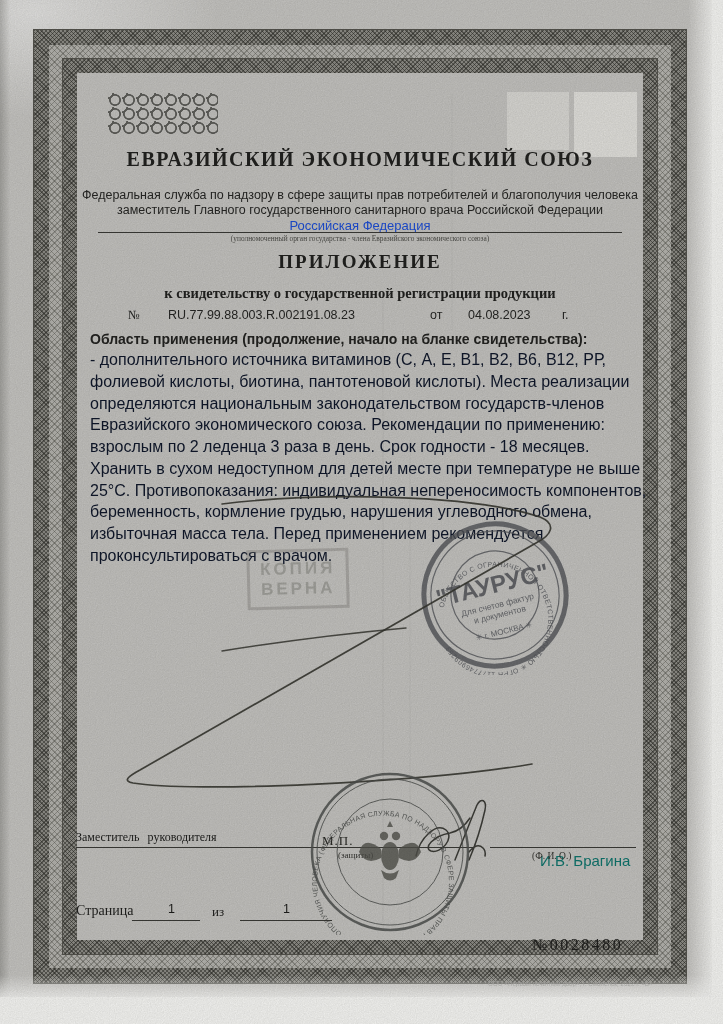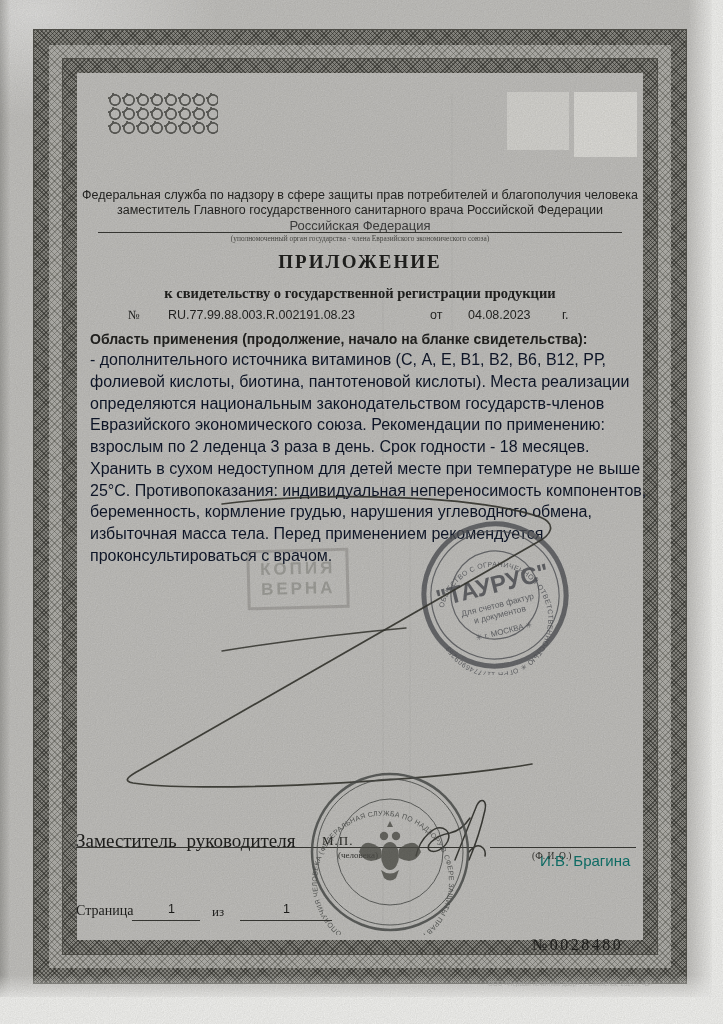--- a/index.html
+++ b/index.html
@@ -38,34 +38,34 @@
       radial-gradient(circle at 0px 0px,transparent 4px,#3c3c38 4.6px,#3c3c38 5.6px,transparent 6.2px);
     background-size:14px 14px;}
   .patch1{left:507px;top:92px;width:62px;height:58px;background:#dcdbd7;}
   .patch2{left:574px;top:92px;width:63px;height:65px;background:#e5e4e0;}
   
   .serif{font-family:"Liberation Serif",serif;}
   .center{left:80px;width:560px;text-align:center;}
   .union{top:148px;font-weight:bold;font-size:20px;letter-spacing:1.5px;color:#21211f;}
   .h-line1{top:188px;font-size:12.5px;color:#262624;}
   .h-line2{top:203px;font-size:12.5px;color:#262624;}
-  .country{top:218px;font-size:13px;color:#404040;}
+  .country{top:218px;font-size:13px;color:#1d4ed8;}
   .rule{height:1px;background:#3a3a36;}
   .country-note{top:234px;font-size:9px;color:#4b4b47;transform:scale(.82);transform-origin:center top;}
   .doc-title{top:251px;font-weight:bold;font-size:19px;letter-spacing:2px;color:#21211f;}
   .doc-sub{top:285px;font-weight:bold;font-size:14.5px;color:#21211f;}
   .reg{top:308px;font-size:12.5px;color:#262624;}
   .body-head{left:90px;top:331px;width:556px;font-weight:bold;font-size:14px;color:#232321;}
   .body-text{left:90px;top:349px;width:558px;font-size:16px;line-height:1.36;color:#0f172a;}
   
   .copy-stamp{left:247px;top:549px;width:96px;height:54px;border:3px solid rgba(125,124,118,.38);
     transform:rotate(-1.5deg);display:flex;flex-direction:column;align-items:center;justify-content:center;
     color:rgba(120,119,112,.45);font-weight:bold;font-size:17px;letter-spacing:3px;line-height:1.2;}
   
-  .pos-label{left:76px;top:830px;font-size:19px;color:#21211f;word-spacing:5px;}
+  .pos-label{left:76px;top:830px;font-size:12px;color:#21211f;word-spacing:5px;}
   .sig-line1{left:76px;top:847px;width:398px;}
   .sign-note{left:338px;top:850px;font-size:9px;color:#33332f;}
   .pos-note{left:76px;top:856px;width:278px;font-size:11.5px;line-height:1.28;color:#21211f;}
   .fio{left:540px;top:852px;font-size:15px;color:#0f766e;}
   .sig-line2{left:490px;top:847px;width:146px;}
   .fio-note{left:532px;top:851px;font-size:9.5px;color:#33332f;}
   .mp{left:322px;top:833px;font-size:13px;color:#2a2a26;letter-spacing:1px;}
   .page-label{left:76px;top:903px;font-size:14px;color:#21211f;}
   .page-val1{left:168px;top:902px;font-size:12.5px;color:#1d1d1b;}
   .of-label{left:212px;top:904px;font-size:13px;color:#21211f;}
@@ -89,20 +89,21 @@
       <div class="frame-in">
         <div class="frame-core"></div>
       </div>
     </div>
   </div>
 
   <div class="abs ornament"></div>
   <div class="abs patch1"></div>
   <div class="abs patch2"></div>
 
+  <div class="abs center serif union">ЕВРАЗИЙСКИЙ ЭКОНОМИЧЕСКИЙ СОЮЗ</div>
   <div class="abs center h-line1">Федеральная служба по надзору в сфере защиты прав потребителей и благополучия человека</div>
   <div class="abs center h-line2">заместитель Главного государственного санитарного врача Российской Федерации</div>
   <div class="abs center country">Российская Федерация</div>
   <div class="abs rule" style="left:98px;top:232px;width:524px;"></div>
   <div class="abs center serif country-note">(уполномоченный орган государства - члена Евразийского экономического союза)</div>
 
   <div class="abs center serif doc-sub">к свидетельству о государственной регистрации продукции</div>
   <div class="abs center serif doc-title">ПРИЛОЖЕНИЕ</div>
 
   <span class="abs serif reg" style="left:128px;">№</span>
@@ -153,21 +154,21 @@
                C 481,797 487,800 485,810 C 481,828 475,846 469,860 M 469,852 q 8,-10 14,-4 q 3,3 2,8" stroke-width="1.5" opacity="0.95"></path>
       <line x1="383" y1="300" x2="383" y2="930" stroke-width="1" opacity="0.06"></line>
       <line x1="410" y1="440" x2="410" y2="930" stroke-width="1" opacity="0.05"></line>
       <line x1="452" y1="95" x2="452" y2="330" stroke-width="1" opacity="0.05"></line>
     </g>
   </svg>
 
   <div class="abs serif mp">М.П.</div>
   <div class="abs serif pos-label">Заместитель  руководителя</div>
   <div class="abs rule sig-line1"></div>
-  <div class="abs serif sign-note">(человека)</div>
+  <div class="abs serif sign-note">(защиты)</div>
   <div class="abs fio">И.В. Брагина</div>
   <div class="abs rule sig-line2"></div>
   <div class="abs serif fio-note">(Ф. И. О.)</div>
 
   <svg class="abs" style="left:308px;top:770px;" width="165" height="165" viewBox="0 0 165 165">
     <defs>
       <path id="oring" d="M 16,82 A 66,66 0 1 1 15.9,82.2"></path>
     </defs>
     <g stroke="#4e504e" fill="none" opacity="0.85">
       <circle cx="82" cy="82" r="78" stroke-width="2.5"></circle>

